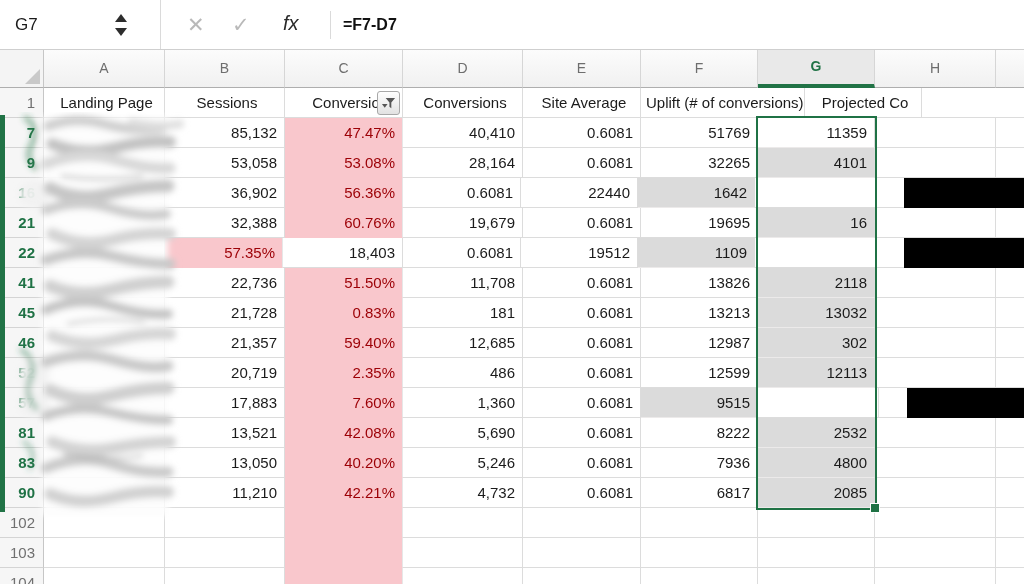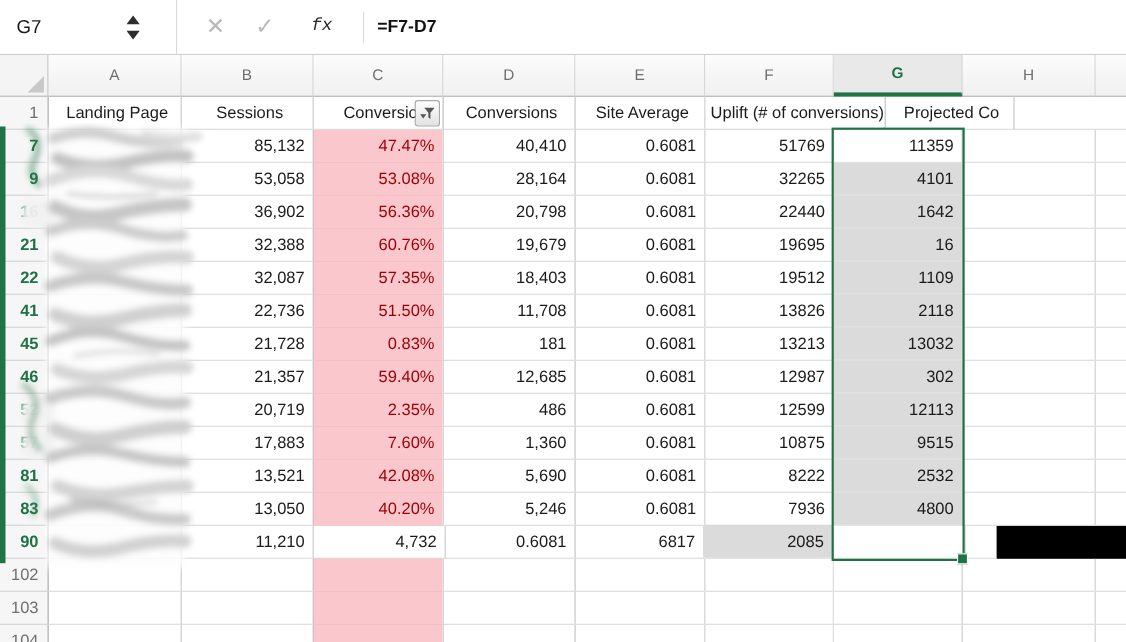--- a/index.html
+++ b/index.html
@@ -12,21 +12,21 @@
   .cell-ref{position:absolute;left:15px;top:0;line-height:49px;font-size:17px;color:#1a1a1a;}
   .spinner{position:absolute;left:113px;top:12px;width:16px;height:26px;cursor:pointer;}
   .spinner .up{position:absolute;left:2px;top:2px;width:0;height:0;border-left:6px solid transparent;border-right:6px solid transparent;border-bottom:8px solid #2d2d2d;}
   .spinner .dn{position:absolute;left:2px;bottom:2px;width:0;height:0;border-left:6px solid transparent;border-right:6px solid transparent;border-top:8px solid #2d2d2d;}
   .fb-divider{position:absolute;top:0;height:49px;width:1px;background:#dadada;}
   .fb-divider.d1{left:160px;}
   .fb-divider.d2{left:330px;top:11px;height:28px;}
   .fb-btn{position:absolute;top:0;line-height:49px;font-size:21px;color:#b9b9b9;cursor:pointer;}
   .fb-btn.cancel{left:187px;}
   .fb-btn.enter{left:232px;}
-  .fx{position:absolute;left:283px;top:0;line-height:47px;font-size:16px;color:#2a2a2a;font-family:Liberation Mono, monospace;font-style:italic;cursor:pointer;}
+  .fx{position:absolute;left:283px;top:0;line-height:47px;font-size:20px;color:#2a2a2a;font-family:Liberation Sans, sans-serif;font-style:italic;cursor:pointer;}
   .formula-text{position:absolute;left:343px;top:0;line-height:49px;font-size:16px;font-weight:700;color:#111;cursor:text;}
 
   
   .grid{position:absolute;top:50px;left:0;width:1024px;height:534px;overflow:hidden;}
   .letters-row{display:flex;height:38px;background:linear-gradient(#fcfcfc,#f0f0f0);}
   .letter{box-sizing:border-box;border-right:1px solid #d6d6d6;border-bottom:1px solid #aeaeae;text-align:center;line-height:36px;font-size:14px;color:#6e6e6e;cursor:pointer;}
   .letter.sel{background:#e9e9e9;color:#1F7245;font-weight:700;border-bottom:4px solid #217346;line-height:33px;}
   .corner{box-sizing:border-box;border-right:1px solid #c6c6c6;border-bottom:1px solid #aeaeae;position:relative;background:#f4f4f4;cursor:pointer;}
   .corner .tri{position:absolute;right:3px;bottom:3px;width:0;height:0;border-bottom:15px solid #c9c9c9;border-left:15px solid transparent;}
 
@@ -136,21 +136,20 @@
           <div class="cell num col-f">32265</div>
           <div class="cell num col-g g-sel">4101</div>
           <div class="cell col-h"></div>
           <div class="cell col-i"></div>
         </div>
         <div class="row">
           <div class="cell rh filtered col-rh">16</div>
           <div class="cell col-a"></div>
           <div class="cell num col-b">36,902</div>
           <div class="cell num col-c c-pink">56.36%</div>
-          <div class="cell num col-d">20,798</div>
           <div class="cell num col-e">0.6081</div>
           <div class="cell num col-f">22440</div>
           <div class="cell num col-g g-sel">1642</div>
           <div class="cell col-h"></div>
           <div class="cell col-i"></div>
         </div>
         <div class="row">
           <div class="cell rh filtered col-rh">21</div>
           <div class="cell col-a"></div>
           <div class="cell num col-b">32,388</div>
@@ -158,21 +157,20 @@
           <div class="cell num col-d">19,679</div>
           <div class="cell num col-e">0.6081</div>
           <div class="cell num col-f">19695</div>
           <div class="cell num col-g g-sel">16</div>
           <div class="cell col-h"></div>
           <div class="cell col-i"></div>
         </div>
         <div class="row">
           <div class="cell rh filtered col-rh">22</div>
           <div class="cell col-a"></div>
-          <div class="cell num col-b">32,087</div>
           <div class="cell num col-c c-pink">57.35%</div>
           <div class="cell num col-d">18,403</div>
           <div class="cell num col-e">0.6081</div>
           <div class="cell num col-f">19512</div>
           <div class="cell num col-g g-sel">1109</div>
           <div class="cell col-h"></div>
           <div class="cell col-i"></div>
         </div>
         <div class="row">
           <div class="cell rh filtered col-rh">41</div>
@@ -222,21 +220,20 @@
           <div class="cell col-h"></div>
           <div class="cell col-i"></div>
         </div>
         <div class="row">
           <div class="cell rh filtered col-rh">57</div>
           <div class="cell col-a"></div>
           <div class="cell num col-b">17,883</div>
           <div class="cell num col-c c-pink">7.60%</div>
           <div class="cell num col-d">1,360</div>
           <div class="cell num col-e">0.6081</div>
-          <div class="cell num col-f">10875</div>
           <div class="cell num col-g g-sel">9515</div>
           <div class="cell col-h"></div>
           <div class="cell col-i"></div>
         </div>
         <div class="row">
           <div class="cell rh filtered col-rh">81</div>
           <div class="cell col-a"></div>
           <div class="cell num col-b">13,521</div>
           <div class="cell num col-c c-pink">42.08%</div>
           <div class="cell num col-d">5,690</div>
@@ -255,20 +252,21 @@
           <div class="cell num col-e">0.6081</div>
           <div class="cell num col-f">7936</div>
           <div class="cell num col-g g-sel">4800</div>
           <div class="cell col-h"></div>
           <div class="cell col-i"></div>
         </div>
         <div class="row">
           <div class="cell rh filtered col-rh">90</div>
           <div class="cell col-a"></div>
           <div class="cell num col-b">11,210</div>
+          <div class="cell num col-c c-pink">42.21%</div>
           <div class="cell num col-d">4,732</div>
           <div class="cell num col-e">0.6081</div>
           <div class="cell num col-f">6817</div>
           <div class="cell num col-g g-sel">2085</div>
           <div class="cell col-h"></div>
           <div class="cell col-i"></div>
         </div>
         <div class="row">
           <div class="cell rh col-rh">102</div>
           <div class="cell col-a"></div>

